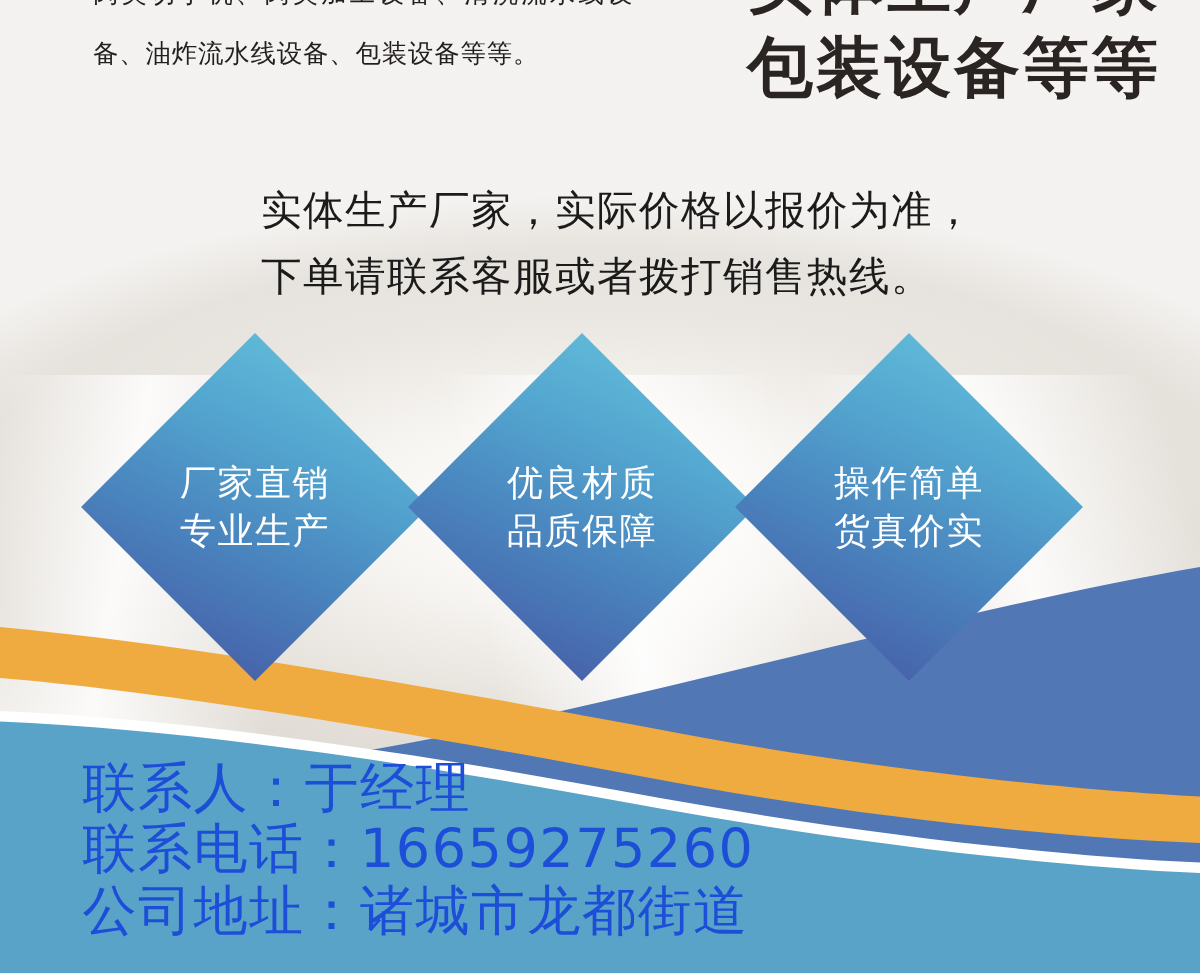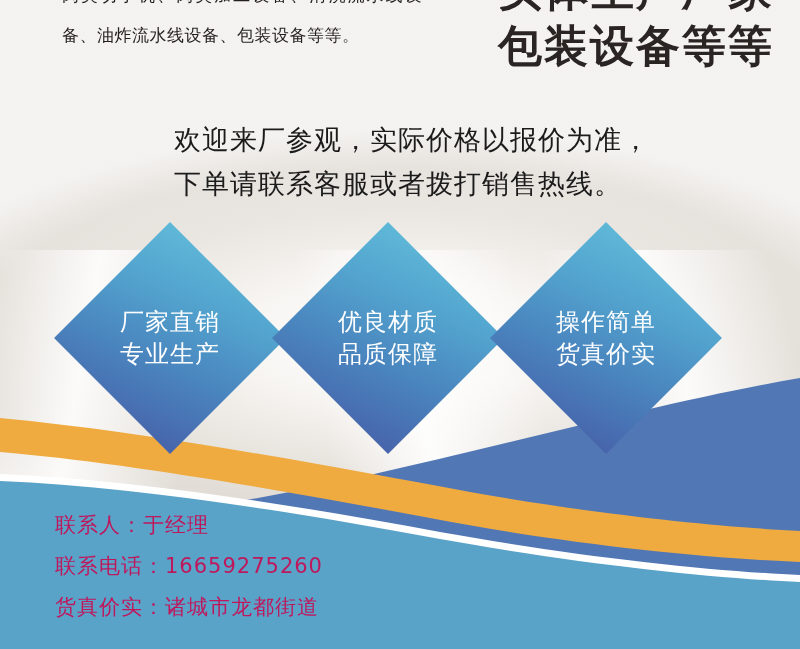--- a/index.html
+++ b/index.html
@@ -124,44 +124,44 @@
     left: 0; top: 0;
     width: 800px; height: 649px;
   }
 
   
   .contact {
     position: absolute;
     left: 55px;
     top: 505px;
     font-family: "DejaVu Sans", "Liberation Sans", sans-serif;
-    font-size: 21px;
+    font-size: 36px;
     line-height: 41px;
-    color: #be185d;
+    color: #1d4ed8;
     letter-spacing: 1px;
   }
   .contact .c-line { white-space: nowrap; }
 </style>
 </head>
 <body>
 
 <div id="poster">
 
   <div class="upper-bg"></div>
   <div class="fan-shade"></div>
 
   <div class="top-paragraph">肉类切丁机、肉类加工设备、清洗流水线设备、油炸流水线设备、包装设备等等。</div>
 
   <div class="top-heading">
     <div>实体生产厂家</div>
     <div>包装设备等等</div>
   </div>
 
   <div class="tips">
-    <div class="tip-line indent">欢迎来厂参观，实际价格以报价为准，</div>
+    <div class="tip-line indent">实体生产厂家，实际价格以报价为准，</div>
     <div class="tip-line indent">下单请联系客服或者拨打销售热线。</div>
   </div>
 
   <svg class="wave-svg" viewBox="0 0 800 649" preserveAspectRatio="none">
 
     <path d="M800,649 L800,378 C660,402 480,452 320,486 C200,511 80,525 0,529 L0,649 Z" fill="#5277B5"></path>
 
     <path d="M0,418 C150,432 330,466 470,492 C600,515 720,527 800,531 L800,562 C700,558 560,543 430,518 C280,490 120,462 0,452 Z" fill="#EFAB40"></path>
 
     <path d="M0,480 C140,486 300,512 440,538 C580,563 710,577 800,581 L800,649 L0,649 Z" fill="#5AA3C8"></path>
@@ -186,16 +186,16 @@
   <div class="diamond" id="diamond-3">
     <div class="dm-inner">
       <div class="dm-line">操作简单</div>
       <div class="dm-line">货真价实</div>
     </div>
   </div>
 
   <div class="contact">
     <div class="c-line">联系人：于经理</div>
     <div class="c-line">联系电话：16659275260</div>
-    <div class="c-line">货真价实：诸城市龙都街道</div>
+    <div class="c-line">公司地址：诸城市龙都街道</div>
   </div>
 
 </div>
 
 </body></html>

